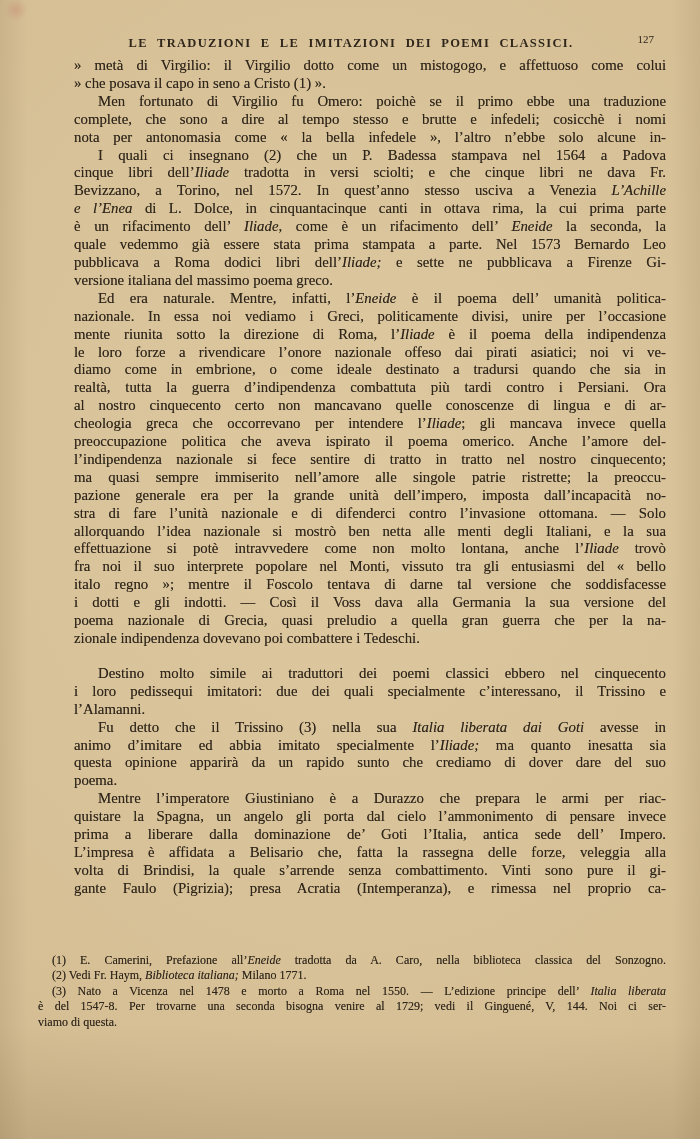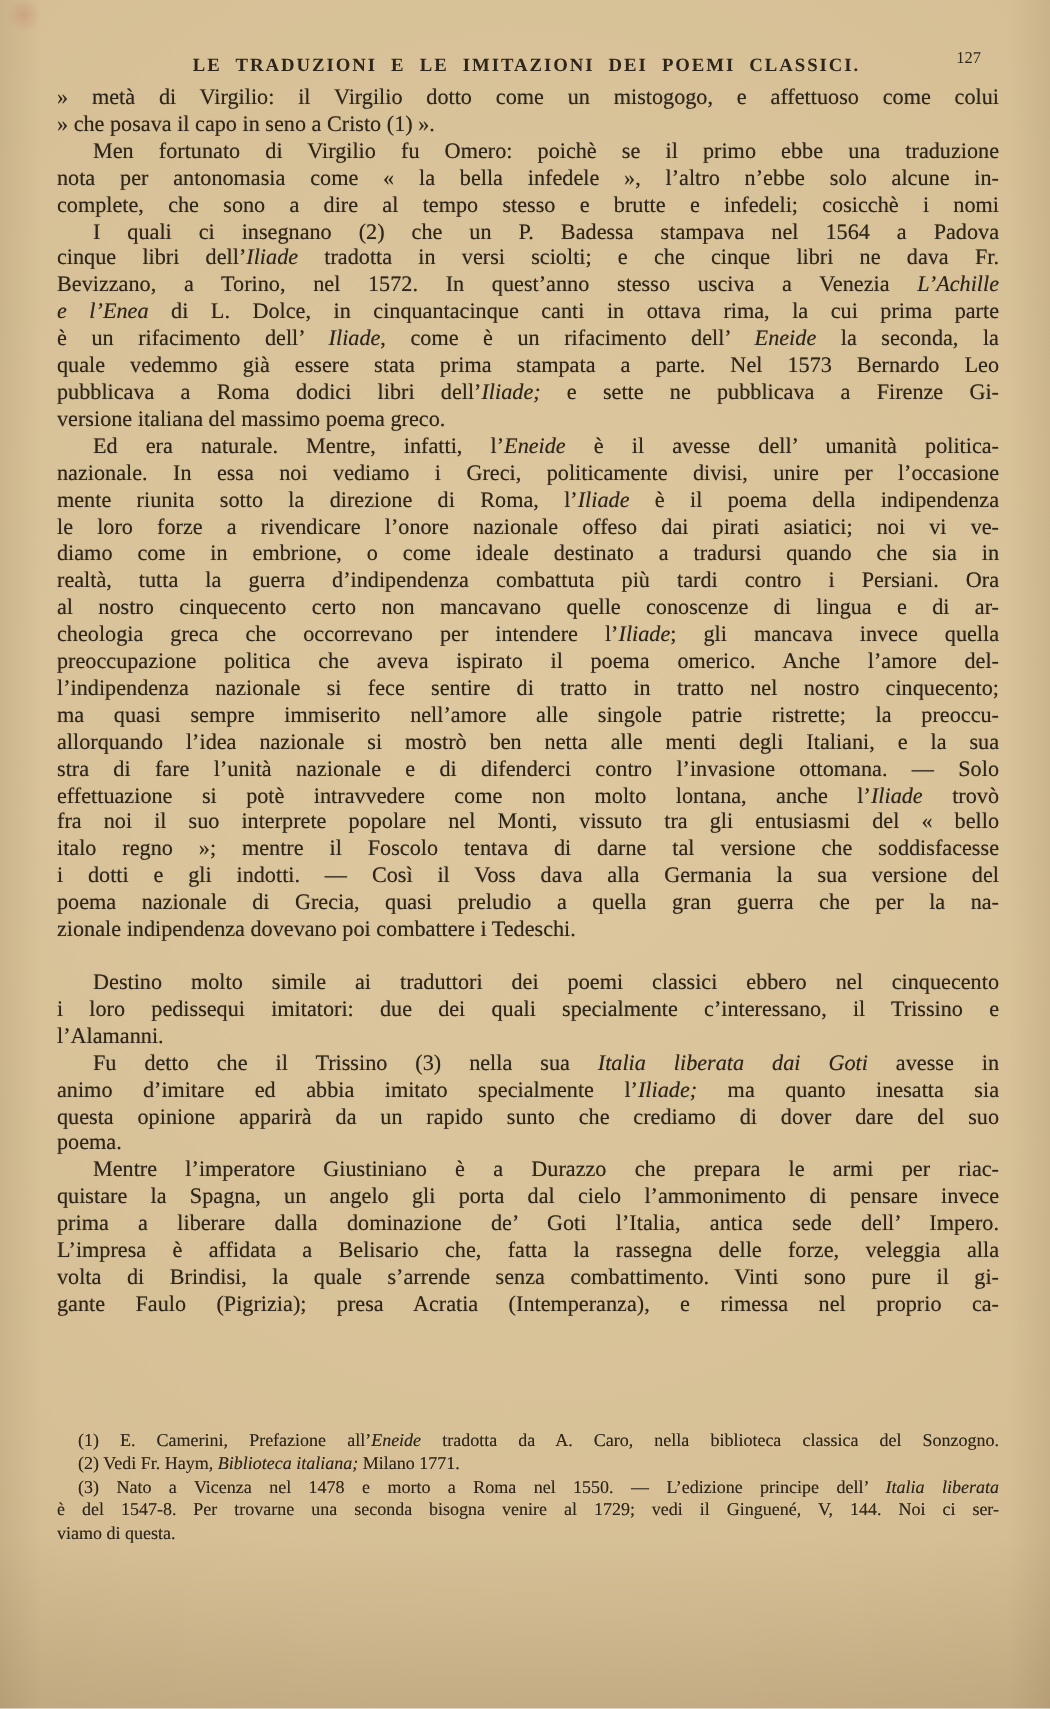--- a/index.html
+++ b/index.html
@@ -22,21 +22,21 @@
     font-size: 12.5px; font-weight: 700;
     letter-spacing: 1.3px; word-spacing: 5px;
     white-space: nowrap;
   }
   .page-number { position: absolute; right: 10px; top: -3px; font-size: 11px; }
   .body-text {
     position: absolute; top: 57px; left: 38px; width: 628px;
     font-size: 14.8px; line-height: 17.9px;
     text-shadow: 0 0 0.5px rgba(47,38,27,0.55);
   }
-  .para .line { text-align: justify; text-align-last: justify; }
+  .para .line { text-align: justify; text-align-last: justify; margin-left: 36px; }
   .para .line.last { text-align-last: left; }
   .para.indent .line:first-child { text-indent: 24px; }
   .para.gap { margin-top: 17px; }
   .footnotes {
     position: absolute; top: 953px; left: 38px; width: 628px;
     font-size: 12px; line-height: 15.4px;
     text-shadow: 0 0 0.4px rgba(47,38,27,0.5);
   }
   .footnotes .line { text-align: justify; text-align-last: justify; }
   .footnotes .line.nojust { text-align-last: left; }
@@ -51,47 +51,48 @@
     <div class="running-title">LE TRADUZIONI E LE IMITAZIONI DEI POEMI CLASSICI.</div>
     <div class="page-number">127</div>
   </div>
   <div class="body-text">
       <div class="para">
         <div class="line"><span>» metà di Virgilio: il Virgilio dotto come un mistogogo, e affettuoso come colui</span></div>
         <div class="line last"><span>» che posava il capo in seno a Cristo (1) ».</span></div>
       </div>
       <div class="para indent">
         <div class="line"><span>Men fortunato di Virgilio fu Omero: poichè se il primo ebbe una traduzione</span></div>
+        <div class="line"><span>complete, che sono a dire al tempo stesso e brutte e infedeli; cosicchè i nomi</span></div>
         <div class="line"><span>nota per antonomasia come « la bella infedele », l’altro n’ebbe solo alcune in-</span></div>
-        <div class="line"><span>complete, che sono a dire al tempo stesso e brutte e infedeli; cosicchè i nomi</span></div>
       </div>
       <div class="para indent">
         <div class="line"><span>I quali ci insegnano (2) che un P. Badessa stampava nel 1564 a Padova</span></div>
         <div class="line"><span>cinque libri dell’</span><span class="it">Iliade</span><span> tradotta in versi sciolti; e che cinque libri ne dava Fr.</span></div>
         <div class="line"><span>Bevizzano, a Torino, nel 1572. In quest’anno stesso usciva a Venezia </span><span class="it">L’Achille</span></div>
         <div class="line"><span class="it">e l’Enea</span><span> di L. Dolce, in cinquantacinque canti in ottava rima, la cui prima parte</span></div>
         <div class="line"><span>è un rifacimento dell’ </span><span class="it">Iliade</span><span>, come è un rifacimento dell’ </span><span class="it">Eneide</span><span> la seconda, la</span></div>
         <div class="line"><span>quale vedemmo già essere stata prima stampata a parte. Nel 1573 Bernardo Leo</span></div>
         <div class="line"><span>pubblicava a Roma dodici libri dell’</span><span class="it">Iliade;</span><span> e sette ne pubblicava a Firenze Gi-</span></div>
         <div class="line last"><span>versione italiana del massimo poema greco.</span></div>
       </div>
       <div class="para indent">
-        <div class="line"><span>Ed era naturale. Mentre, infatti, l’</span><span class="it">Eneide</span><span> è il avesse dell’ umanità politica-</span></div>
+        <div class="line"><span>Ed era naturale. Mentre, infatti, l’</span><span class="it">Eneide</span><span> è il poema dell’ umanità politica-</span></div>
         <div class="line"><span>nazionale. In essa noi vediamo i Greci, politicamente divisi, unire per l’occasione</span></div>
         <div class="line"><span>mente riunita sotto la direzione di Roma, l’</span><span class="it">Iliade</span><span> è il poema della indipendenza</span></div>
         <div class="line"><span>le loro forze a rivendicare l’onore nazionale offeso dai pirati asiatici; noi vi ve-</span></div>
         <div class="line"><span>diamo come in embrione, o come ideale destinato a tradursi quando che sia in</span></div>
         <div class="line"><span>realtà, tutta la guerra d’indipendenza combattuta più tardi contro i Persiani. Ora</span></div>
         <div class="line"><span>al nostro cinquecento certo non mancavano quelle conoscenze di lingua e di ar-</span></div>
         <div class="line"><span>cheologia greca che occorrevano per intendere l’</span><span class="it">Iliade</span><span>; gli mancava invece quella</span></div>
         <div class="line"><span>preoccupazione politica che aveva ispirato il poema omerico. Anche l’amore del-</span></div>
         <div class="line"><span>l’indipendenza nazionale si fece sentire di tratto in tratto nel nostro cinquecento;</span></div>
         <div class="line"><span>ma quasi sempre immiserito nell’amore alle singole patrie ristrette; la preoccu-</span></div>
+        <div class="line"><span>pazione generale era per la grande unità dell’impero, imposta dall’incapacità no-</span></div>
+        <div class="line"><span>stra di fare l’unità nazionale e di difenderci contro l’invasione ottomana. — Solo</span></div>
         <div class="line"><span>allorquando l’idea nazionale si mostrò ben netta alle menti degli Italiani, e la sua</span></div>
-        <div class="line"><span>stra di fare l’unità nazionale e di difenderci contro l’invasione ottomana. — Solo</span></div>
         <div class="line"><span>effettuazione si potè intravvedere come non molto lontana, anche l’</span><span class="it">Iliade</span><span> trovò</span></div>
         <div class="line"><span>fra noi il suo interprete popolare nel Monti, vissuto tra gli entusiasmi del « bello</span></div>
         <div class="line"><span>italo regno »; mentre il Foscolo tentava di darne tal versione che soddisfacesse</span></div>
         <div class="line"><span>i dotti e gli indotti. — Così il Voss dava alla Germania la sua versione del</span></div>
         <div class="line"><span>poema nazionale di Grecia, quasi preludio a quella gran guerra che per la na-</span></div>
         <div class="line last"><span>zionale indipendenza dovevano poi combattere i Tedeschi.</span></div>
       </div>
       <div class="para indent gap">
         <div class="line"><span>Destino molto simile ai traduttori dei poemi classici ebbero nel cinquecento</span></div>
         <div class="line"><span>i loro pedissequi imitatori: due dei quali specialmente c’interessano, il Trissino e</span></div>

